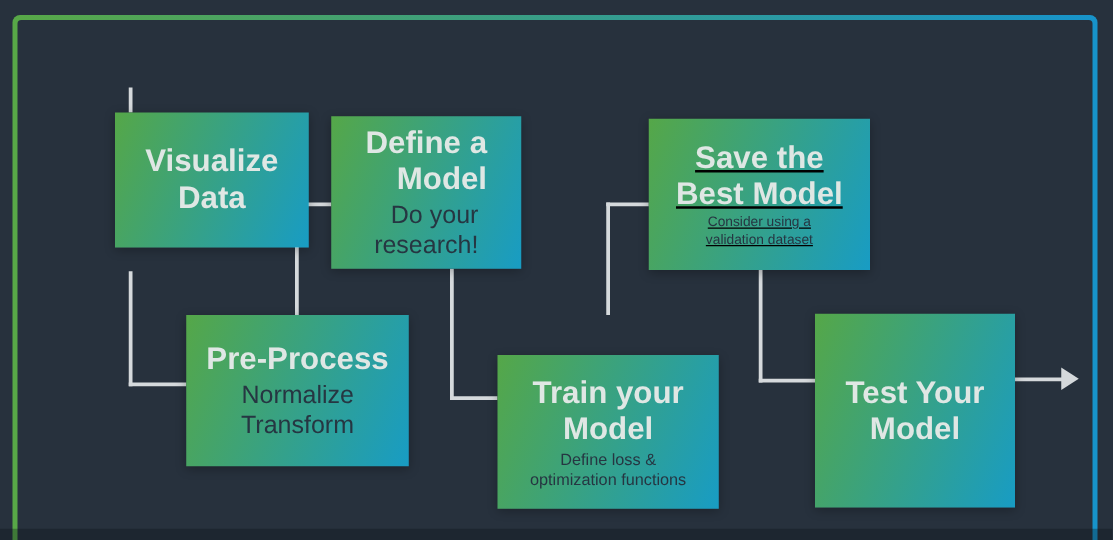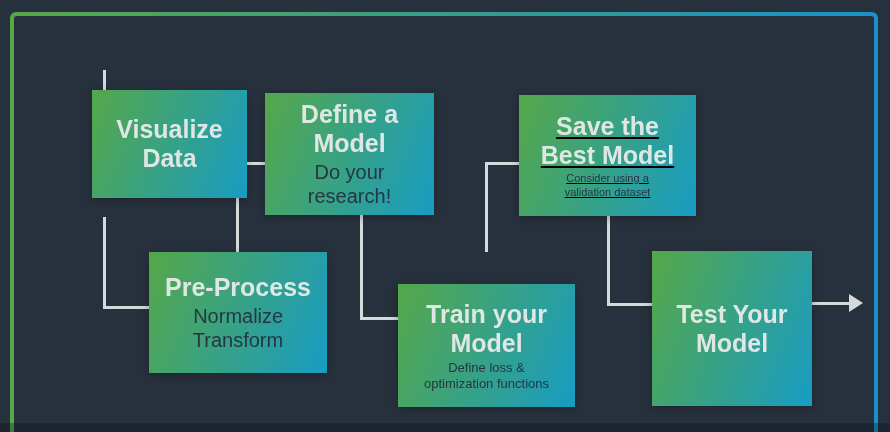--- a/index.html
+++ b/index.html
@@ -74,21 +74,21 @@
   .subtitle {
     color: var(--subtitle_color);
     font-size: 20px;
     line-height: 1.22;
     white-space: pre-line;
     margin-top: 2px;
   }
   .subtitle:empty { display: none; }
   .b1 { left:52px;  top:90px;  width:155px; height:108px;margin-left:40px; }
   .b2 { left:149px; top:252px; width:178px; height:121px;text-align:right; }
-  .b3 { left:265px; top:93px;  width:169px; height:122px; }
+  .b3 { left:265px; top:93px;  width:152px; height:122px;text-align:right; }
   .b4 { left:398px; top:252px; width:177px; height:123px;margin-top:32px; }
   .b5 { left:519px; top:95px;  width:177px; height:121px;text-decoration:underline; }
   .b6 { left:652px; top:251px; width:160px; height:155px; }
   .b4 .subtitle { font-size: 13px; }
   .b5 .subtitle { font-size: 11px; }
 
   
   .bottom-vignette {
     position: absolute; left: 0; right: 0; bottom: 0; height: 9px;
     background: rgba(8, 14, 20, 0.30); z-index: 3;

